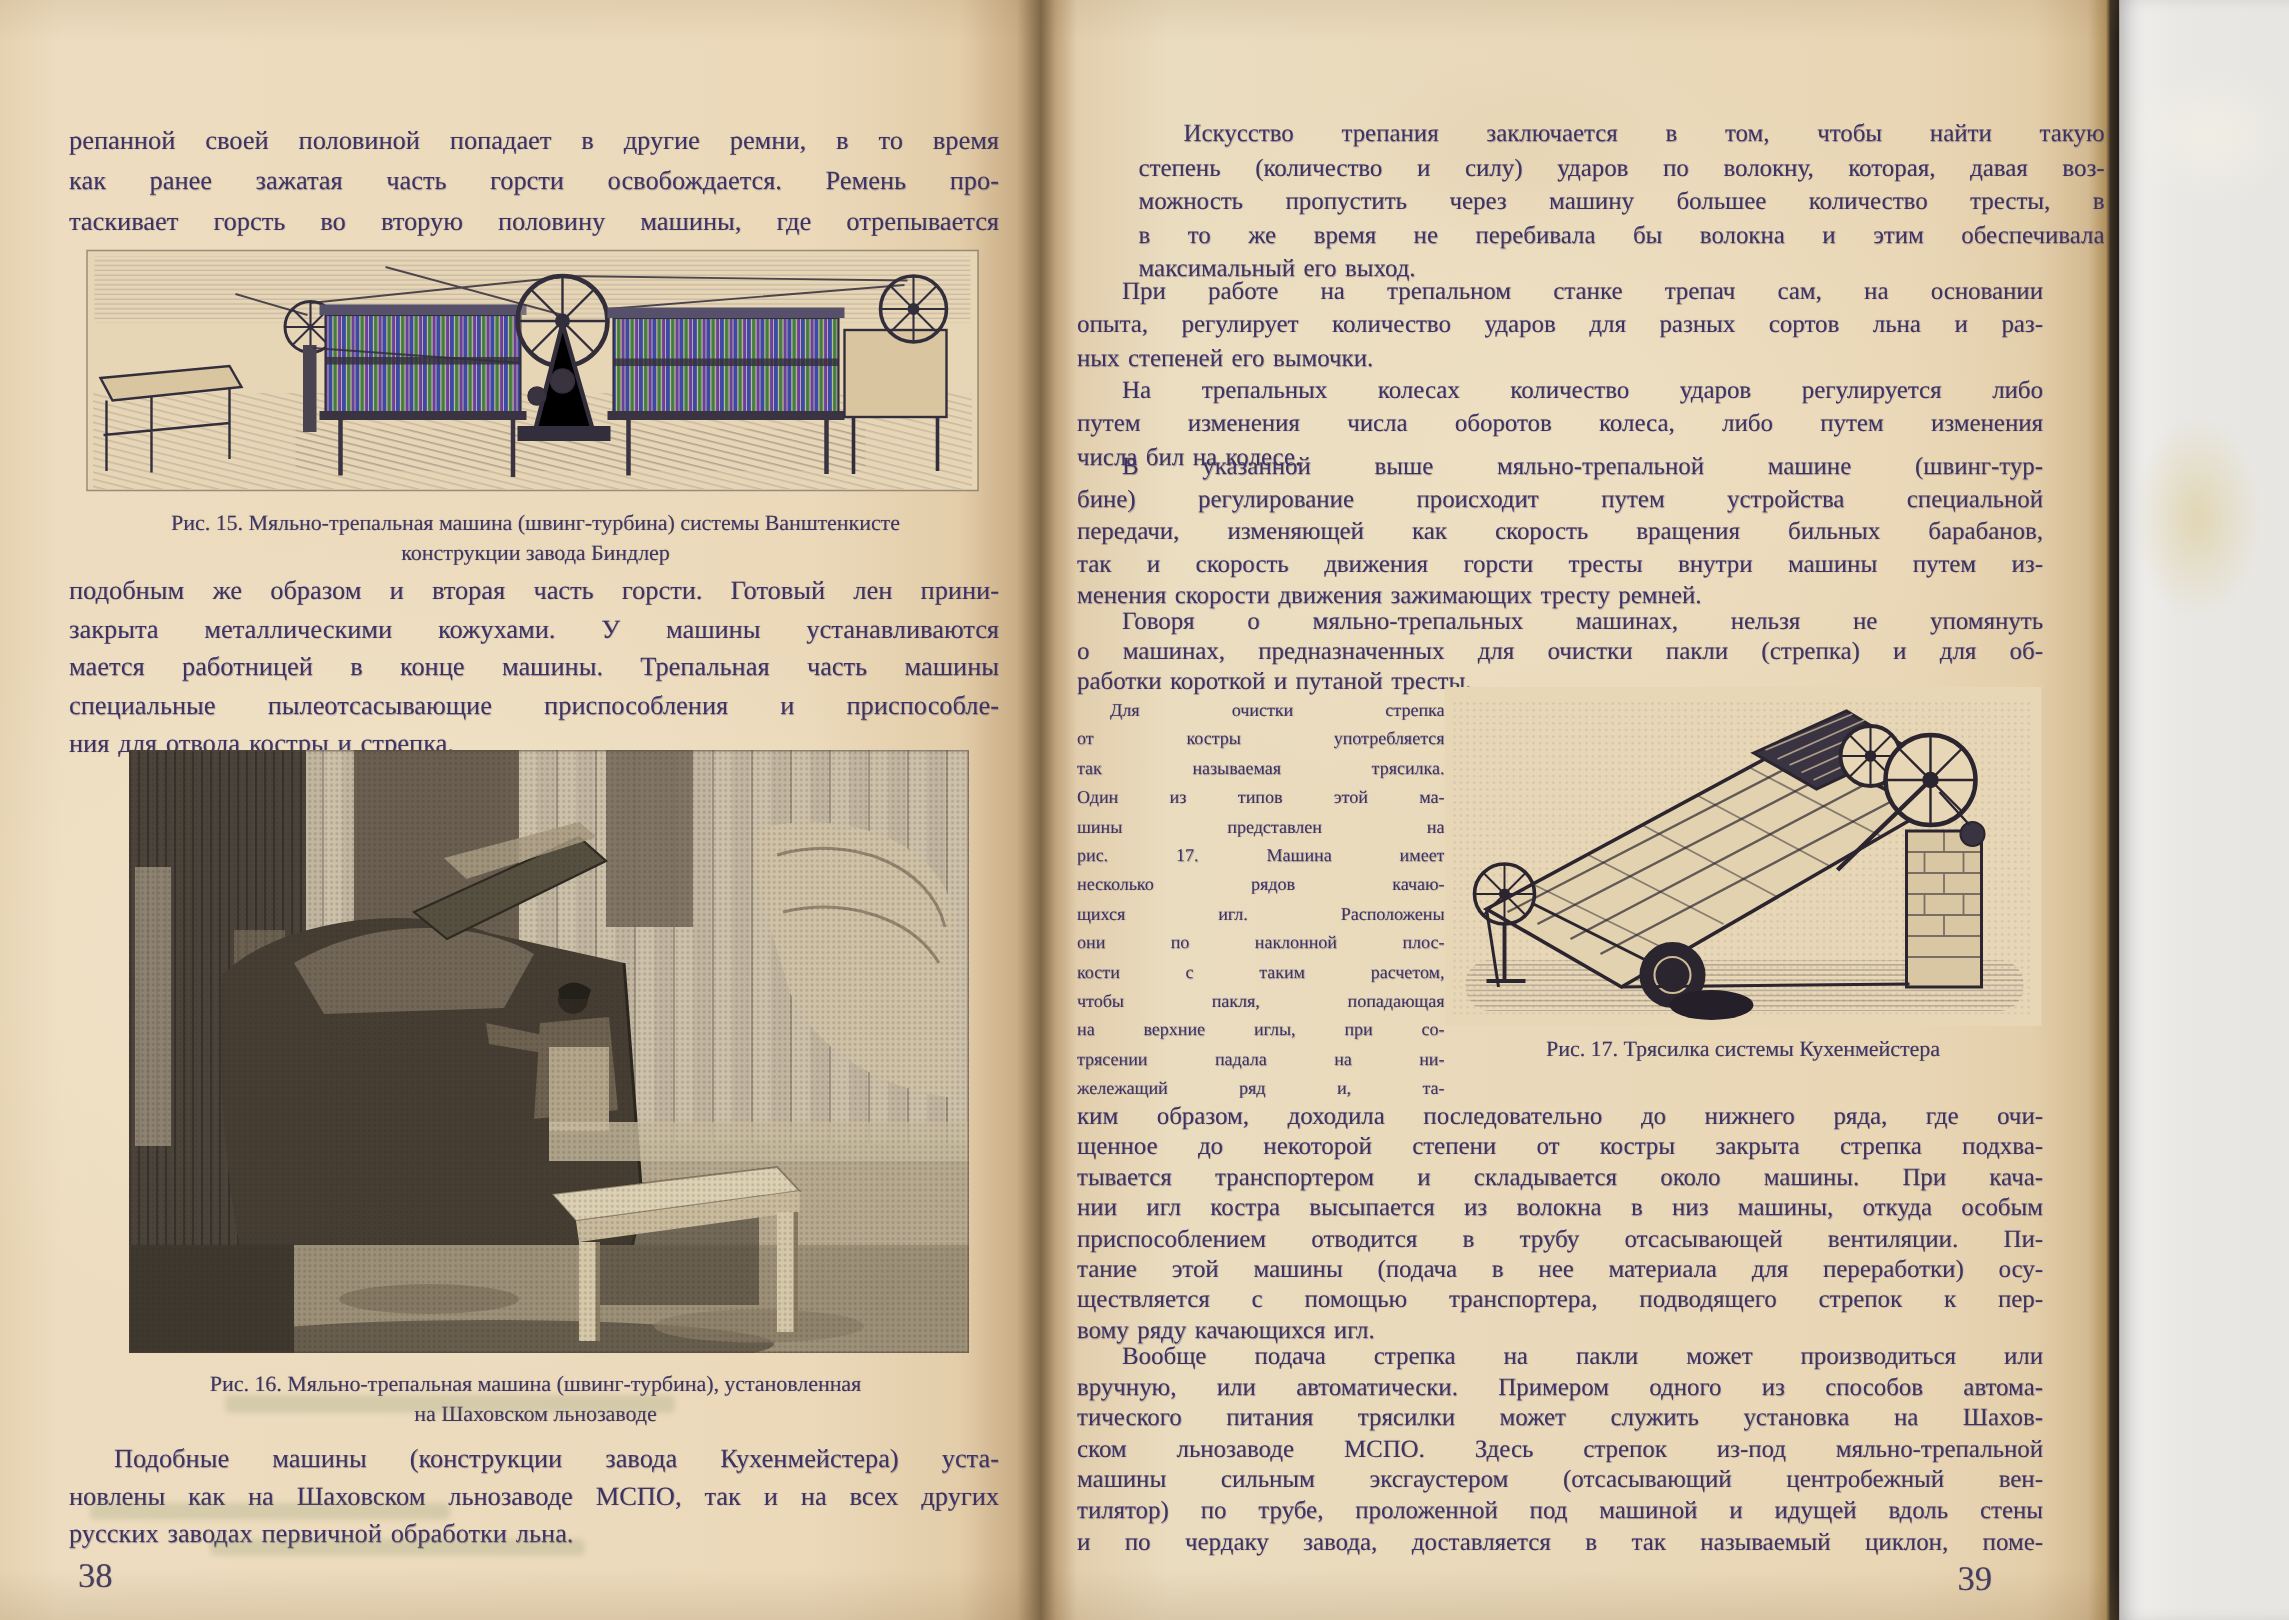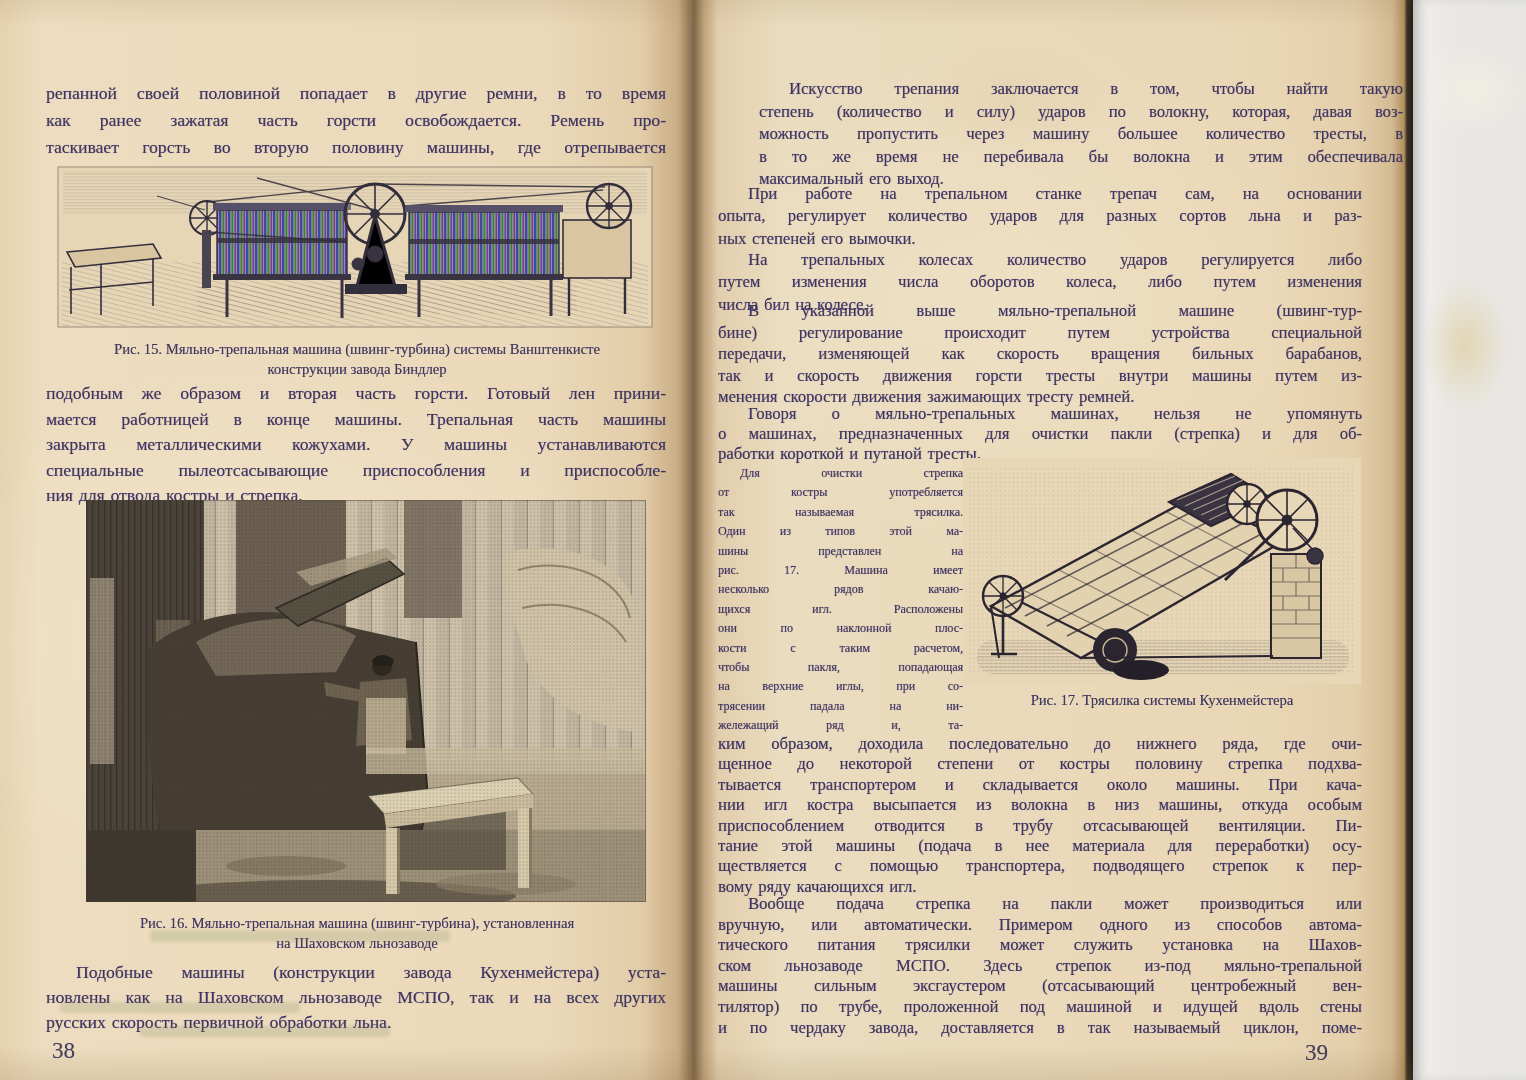--- a/index.html
+++ b/index.html
@@ -146,22 +146,22 @@
       <rect x="140" y="120" width="380" height="28" fill="url(#p15d)" opacity="0.55"></rect>
     </svg>
   </div>
   <div class="b caption" id="lcap15">
       <div class="tline">Рис. 15. Мяльно-трепальная машина (швинг-турбина) системы Ванштенкисте</div>
       <div class="tline tlast">конструкции завода Биндлер</div>
     </div>
 
   <div class="b para lpara" id="lp-mid">
       <div class="tline">подобным же образом и вторая часть горсти. Готовый лен прини-</div>
+      <div class="tline">закрыта металлическими кожухами. У машины устанавливаются</div>
       <div class="tline">мается работницей в конце машины. Трепальная часть машины</div>
-      <div class="tline">закрыта металлическими кожухами. У машины устанавливаются</div>
       <div class="tline">специальные пылеотсасывающие приспособления и приспособле-</div>
       <div class="tline tlast">ния для отвода костры и стрепка.</div>
     </div>
 
   <div class="b" id="lfig16">
     <svg width="560" height="402" viewBox="0 0 560 402">
       <defs>
         <pattern id="p16pl" width="26" height="260" patternUnits="userSpaceOnUse">
           <rect width="26" height="260" fill="#cdc1aa"></rect>
           <rect x="12" width="12" height="260" fill="#c2b6a0"></rect>
@@ -222,21 +222,21 @@
     </svg>
   </div>
   <div class="b caption" id="lcap16">
       <div class="tline">Рис. 16. Мяльно-трепальная машина (швинг-турбина), установленная</div>
       <div class="tline tlast">на Шаховском льнозаводе</div>
     </div>
 
   <div class="b para lpara" id="lp-bot">
       <div class="tline tindent">Подобные машины (конструкции завода Кухенмейстера) уста-</div>
       <div class="tline">новлены как на Шаховском льнозаводе МСПО, так и на всех других</div>
-      <div class="tline tlast">русских скорость первичной обработки льна.</div>
+      <div class="tline tlast">русских заводах первичной обработки льна.</div>
     </div>
 
   <div class="ghost" style="left:150px;top:930px;width:300px;height:12px"></div>
   <div class="ghost" style="left:60px;top:1002px;width:240px;height:11px"></div>
   <div class="ghost" style="left:140px;top:1026px;width:250px;height:11px"></div>
 
   <div class="pagenum" id="pn38">38</div>
 
   <div class="b para rpara" id="rp1">
       <div class="tline tindent">Искусство трепания заключается в том, чтобы найти такую</div>
@@ -336,21 +336,21 @@
       </g>
       <path d="M118,200 L310,198 M28,148 L36,200" stroke="#2b2530" stroke-width="2" fill="none"></path>
     </svg>
   </div>
   <div class="b caption" id="rcap17">
       <div class="tline tlast">Рис. 17. Трясилка системы Кухенмейстера</div>
     </div>
 
   <div class="b para rpara" id="rp6">
       <div class="tline">ким образом, доходила последовательно до нижнего ряда, где очи-</div>
-      <div class="tline">щенное до некоторой степени от костры половину стрепка подхва-</div>
+      <div class="tline">щенное до некоторой степени от костры закрыта стрепка подхва-</div>
       <div class="tline">тывается транспортером и складывается около машины. При кача-</div>
       <div class="tline">нии игл костра высыпается из волокна в низ машины, откуда особым</div>
       <div class="tline">приспособлением отводится в трубу отсасывающей вентиляции. Пи-</div>
       <div class="tline">тание этой машины (подача в нее материала для переработки) осу-</div>
       <div class="tline">ществляется с помощью транспортера, подводящего стрепок к пер-</div>
       <div class="tline tlast">вому ряду качающихся игл.</div>
     </div>
   <div class="b para rpara" id="rp7">
       <div class="tline tindent">Вообще подача стрепка на пакли может производиться или</div>
       <div class="tline">вручную, или автоматически. Примером одного из способов автома-</div>

